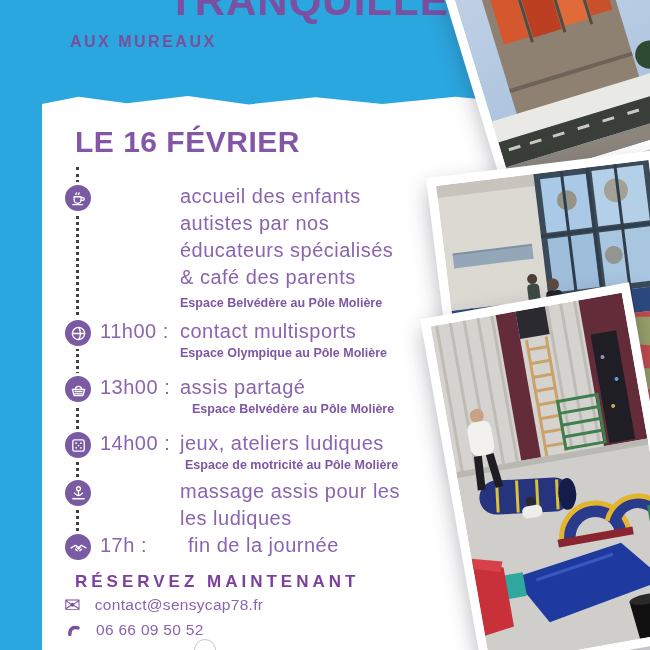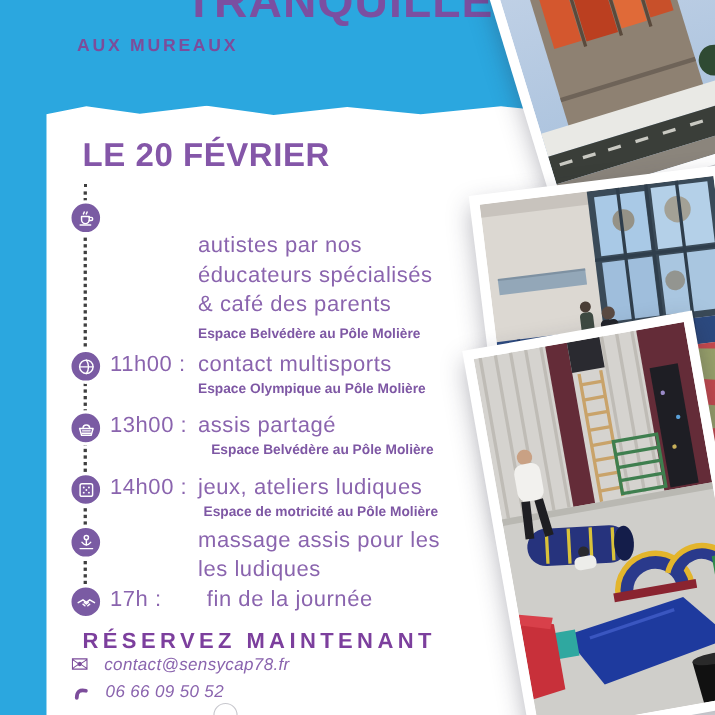--- a/index.html
+++ b/index.html
@@ -50,26 +50,26 @@
     position:absolute;left:138px;
     font-size:20px;letter-spacing:.5px;color:#8A64AE;white-space:nowrap;
   }
   .sched-loc{
     position:absolute;left:138px;
     font-size:12.5px;font-weight:700;color:#7E57A4;white-space:nowrap;
   }
   
   .reserve{
     position:absolute;left:33px;top:477px;
-    font-size:20px;font-weight:800;letter-spacing:4px;color:#7C3F9D;
+    font-size:17px;font-weight:800;letter-spacing:4px;color:#7C3F9D;
     white-space:nowrap;
   }
   .contact-row{position:absolute;display:flex;align-items:center;gap:14px;}
   .contact-icon{color:#7C4D9B;font-size:20px;line-height:1;}
-  .contact-text{font-size:15.5px;letter-spacing:.3px;color:#8A64AE;white-space:nowrap;font-style:italic;}
+  .contact-text{font-size:15.5px;letter-spacing:.3px;color:#8A64AE;white-space:nowrap;}
   .globe-partial{
     position:absolute;left:152px;top:544px;width:22px;height:22px;
     border:1.5px solid #A9A9B2;border-radius:50%;opacity:.65;box-sizing:border-box;
   }
   
   .polaroid{
     position:absolute;background:#FFFFFF;padding:9px;box-sizing:border-box;
     box-shadow:0 10px 22px rgba(40,40,60,.35);
   }
   .polaroid svg{display:block;width:100%;height:100%;}
@@ -77,21 +77,21 @@
   .photo2{left:443px;top:163px;width:232px;height:292px;transform:rotate(-7deg);z-index:4;}
   .photo3{left:450px;top:298px;width:212px;height:362px;transform:rotate(-10deg);z-index:5;}
 </style>
 </head>
 <body>
 
 <div class="big-title">TRANQUILLE</div>
 <div class="subtitle">AUX MUREAUX</div>
 
 <div class="card">
-  <div class="date-heading">LE 20 FÉVRIER</div>
+  <div class="date-heading">LE 16 FÉVRIER</div>
 
   <div class="tl-dots"></div>
 
   <div class="tl-circle" style="top:87px">
     <svg viewBox="0 0 24 24">
         <path d="M7 10h8v3.5a4 4 0 0 1-8 0z"></path>
         <path d="M15 11h2a1.6 1.6 0 0 1 0 3.2h-2"></path>
         <path d="M9 7.5c0-1 .8-1 .8-2M12 7.5c0-1 .8-1 .8-2"></path>
         <path d="M5.5 19h11"></path>
       </svg>
@@ -130,20 +130,21 @@
   </div>
   <div class="tl-circle" style="top:436px">
     <svg viewBox="0 0 24 24">
         <path d="M3.5 12.5l5-3 3.5 2.6"></path>
         <path d="M20.5 12.5l-5-3-3.5 2.6"></path>
         <path d="M10 12.1l2 1.8 2-1.8"></path>
         <path d="M8.5 14l2 1.7M15.5 14l-2 1.7"></path>
       </svg>
   </div>
 
+  <div class="sched-line" style="top:90px">accueil des enfants</div>
   <div class="sched-line" style="top:144px">éducateurs spécialisés</div>
   <div class="sched-line" style="top:117px">autistes par nos</div>
   <div class="sched-line" style="top:171px">&amp; café des parents</div>
   <div class="sched-loc" style="top:201px">Espace Belvédère au Pôle Molière</div>
 
   <div class="sched-time" style="top:225px">11h00 :</div>
   <div class="sched-line" style="top:225px">contact multisports</div>
   <div class="sched-loc" style="top:251px">Espace Olympique au Pôle Molière</div>
 
   <div class="sched-time" style="top:281px">13h00 :</div>

